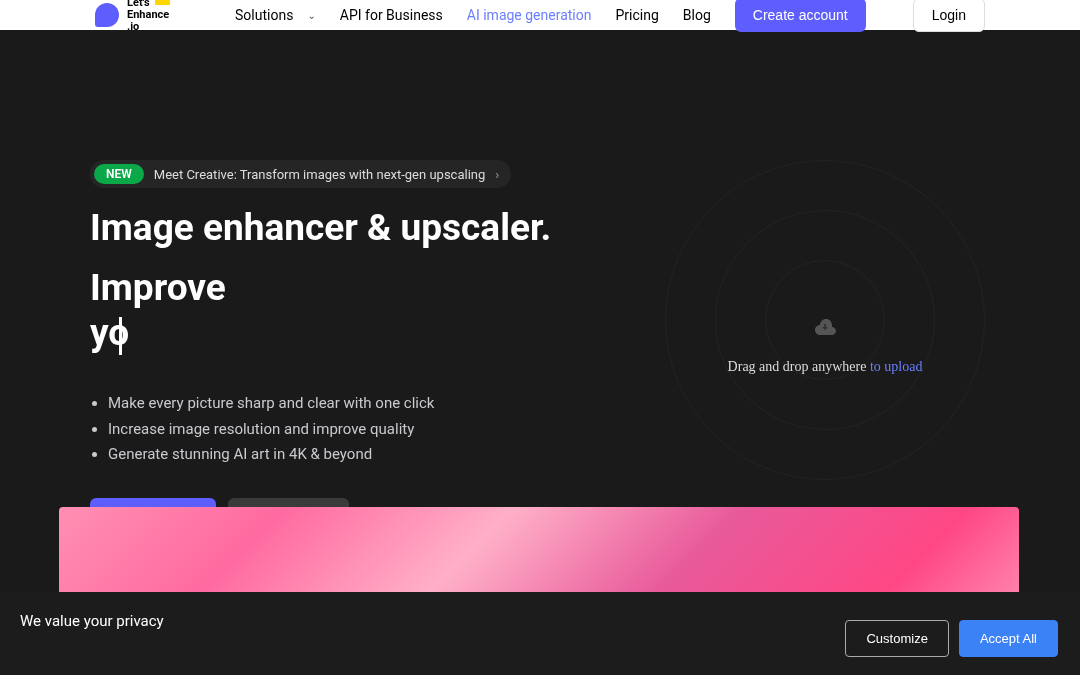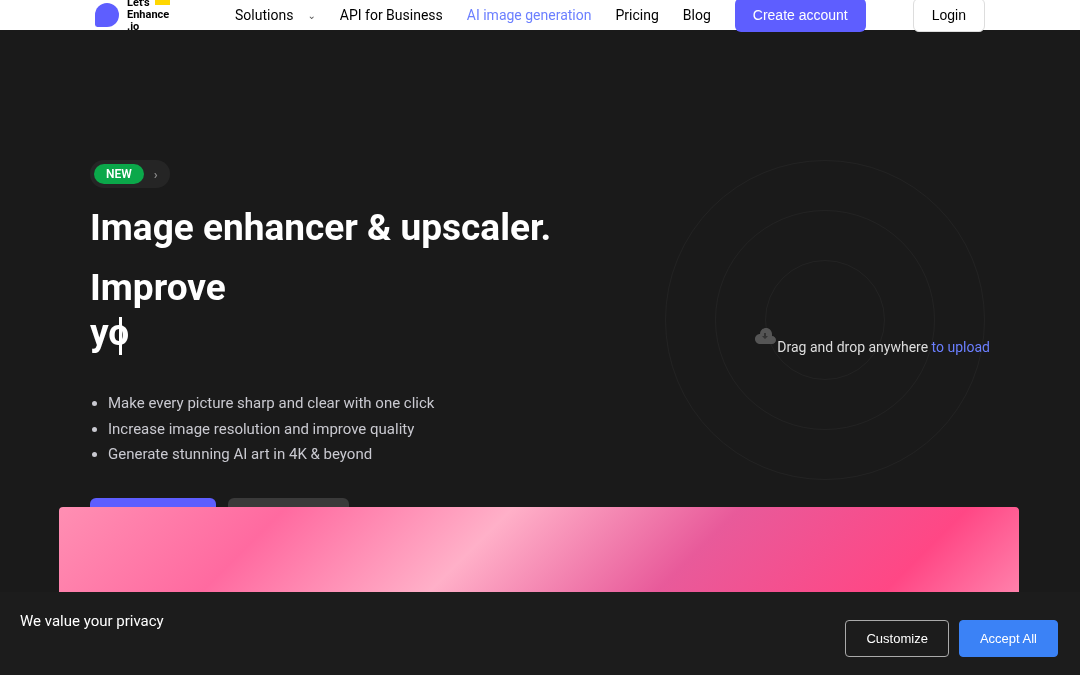--- a/index.html
+++ b/index.html
@@ -23,21 +23,21 @@
 .badge-new { background: #0ba84a; color: #fff; padding: 3px 12px; border-radius: 14px; font-size: 12px; font-weight: 600; }
 .badge-text { color: #ddd; }
 .badge-arrow { color: #888; font-weight: bold; }
 .hero-title { font-size: 37px; font-weight: 700; line-height: 1.2; margin-bottom: 36px; display: flex; flex-wrap: wrap; gap: 16px; }
 .cursor { display: inline-block; width: 3px; height: 38px; background: #fff; vertical-align: bottom; margin-left: -10px; }
 .hero-bullets { list-style: disc; padding-left: 18px; color: #c9c9d0; font-size: 15px; line-height: 1.7; margin-bottom: 30px; }
 .hero-cta { display: flex; gap: 12px; }
 .cta-primary { background: #5e5eff; color: #fff; padding: 10px 34px; border-radius: 6px; font-size: 14px; border: none; cursor: pointer; }
 .cta-secondary { background: #3a3a3a; color: #fff; padding: 10px 22px; border-radius: 6px; font-size: 14px; border: none; cursor: pointer; }
 
-.hero-right { width: 330px; display: flex; flex-direction: row; align-items: center; justify-content: flex-end; position: relative; }
+.hero-right { width: 330px; display: flex; flex-direction: column; align-items: center; justify-content: center; position: relative; font-family: Liberation Serif, serif; }
 .rings { position: absolute; top: -20px; left: 50%; transform: translateX(-50%); width: 360px; height: 360px; }
 .ring { position: absolute; border: 1px solid rgba(255,255,255,0.04); border-radius: 50%; }
 .ring.r1 { width: 120px; height: 120px; top: 120px; left: 120px; }
 .ring.r2 { width: 220px; height: 220px; top: 70px; left: 70px; }
 .ring.r3 { width: 320px; height: 320px; top: 20px; left: 20px; }
 .cloud-icon { font-size: 20px; color: #555; margin-bottom: 18px; z-index: 2; }
 .drop-text { font-size: 14px; color: #ddd; z-index: 2; }
 .drop-link { color: #6b7fff; }
 
 .hero-image { position: absolute; top: 507px; left: 59px; width: 960px; height: 178px; background: linear-gradient(135deg, #ff8fb3 0%, #ff6aa0 20%, #ffb0c8 40%, #e85a9a 60%, #ff4785 80%, #ffa8c5 100%); border-radius: 4px 4px 0 0; }
@@ -73,20 +73,21 @@
     <a class="nav-item">Blog</a>
     <button class="btn-primary">Create account</button>
     <button class="btn-outline">Login</button>
   </div>
 </div>
 
 <div class="hero">
   <div class="hero-left">
     <div class="badge-row">
       <span class="badge-new">NEW</span>
+      <span class="badge-text">Meet Creative: Transform images with next-gen upscaling</span>
       <span class="badge-arrow">›</span>
     </div>
     <h1 class="hero-title">
       <span>Image enhancer &amp; upscaler.</span>
       <span><span>Improve yo</span><span class="cursor"></span></span>
     </h1>
     <ul class="hero-bullets">
       <li>Make every picture sharp and clear with one click</li>
       <li>Increase image resolution and improve quality</li>
       <li>Generate stunning AI art in 4K &amp; beyond</li>

